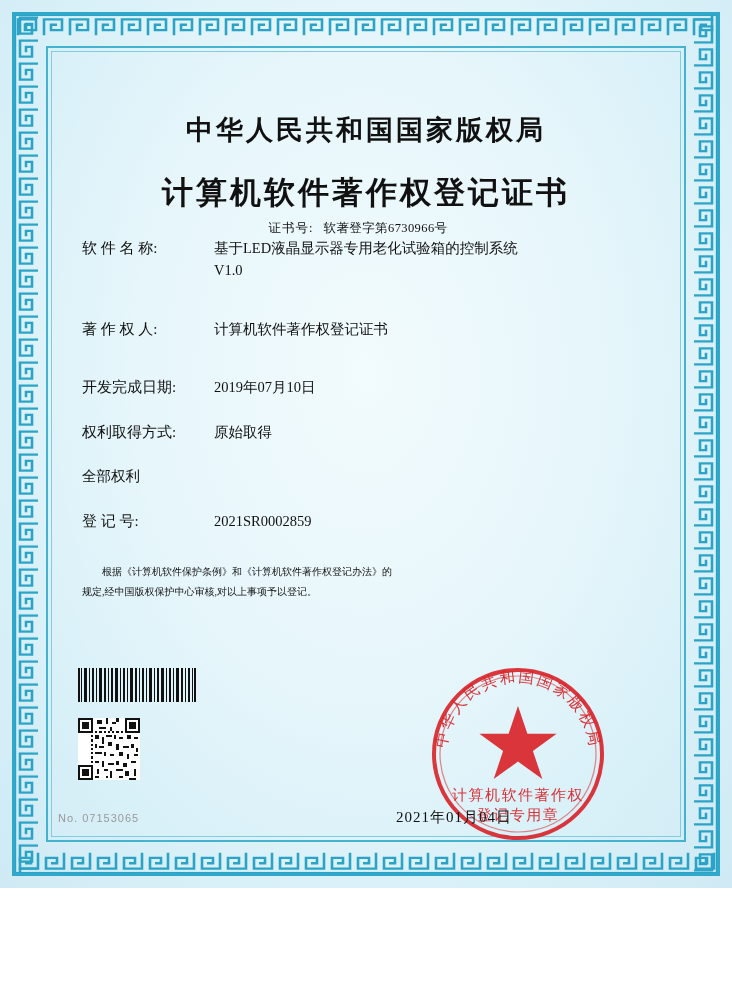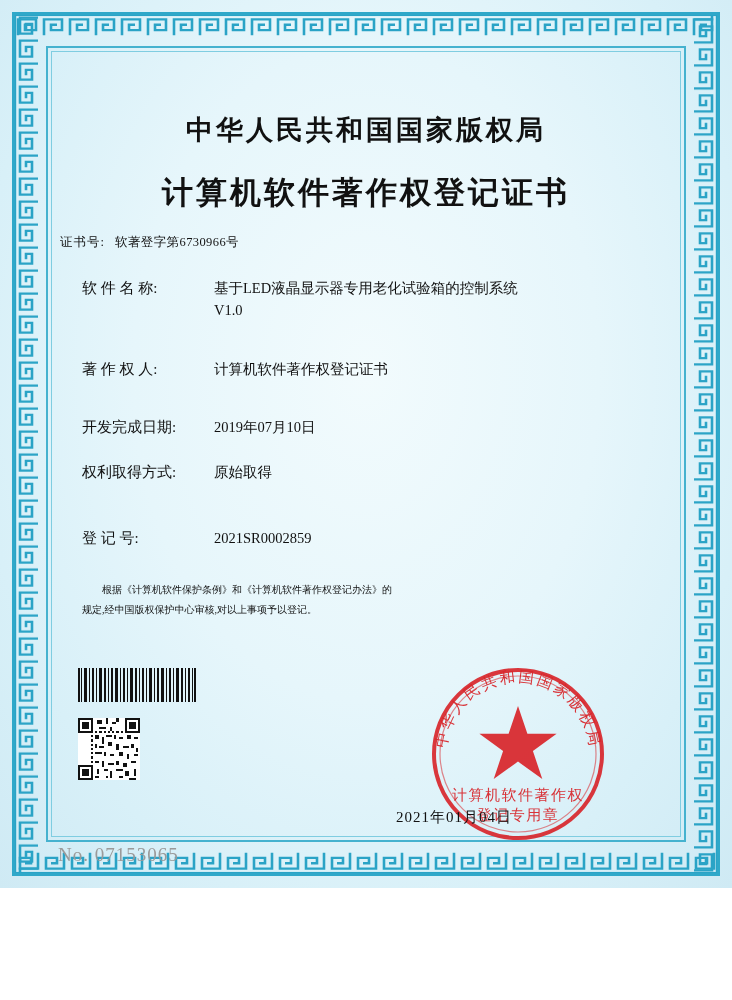--- a/index.html
+++ b/index.html
@@ -81,33 +81,32 @@
     text-align: center;
     font-size: 31px;
     letter-spacing: 3px;
     color: #111;
     font-weight: bold;
     margin-top: 24px;
     font-family: "Liberation Serif", serif;
   }
 
   .cert-no {
-    text-align: left;
+    text-align: center;
     font-size: 12.5px;
     color: #111;
-    margin-top: 20px;
+    margin-top: 6px;
     padding-right: 16px;
     letter-spacing: 0.4px;
   }
   .cert-no .cert-no-label { letter-spacing: 1px; }
   .cert-no .cert-no-value { margin-left: 10px; }
 
   
   .fields {
-    margin-top: 26px;
     padding-left: 22px;
     padding-right: 8px;
   }
   .field-row {
     display: flex;
     align-items: flex-start;
     margin-bottom: 22px;
   }
   .field-label {
     width: 132px;
@@ -165,25 +164,25 @@
     top: 660px;
     width: 188px;
     height: 188px;
   }
   .seal svg { display: block; }
 
   
   .footer-no {
     position: absolute;
     left: 58px;
-    top: 844px;
-    font-size: 19px;
+    top: 812px;
+    font-size: 11px;
     color: #9a9a9a;
     letter-spacing: 1px;
-    font-family: Liberation Serif, serif;
+    font-family: Liberation Sans, sans-serif;
   }
   .footer-date {
     position: absolute;
     left: 396px;
     top: 808px;
     font-size: 15px;
     color: #111;
     letter-spacing: 1px;
   }
 </style>
@@ -257,20 +256,21 @@
         <div class="field-value">2019年07月10日</div>
       </div>
 
 
       <div class="field-row">
         <div class="field-label">权利取得方式:</div>
         <div class="field-value">原始取得</div>
       </div>
 
       <div class="field-row">
+        <div class="field-value">全部权利</div>
       </div>
 
       <div class="field-row">
         <div class="field-label">登 记 号:</div>
         <div class="field-value">2021SR0002859</div>
       </div>
 
     </div>
 
     <div class="paragraph">

